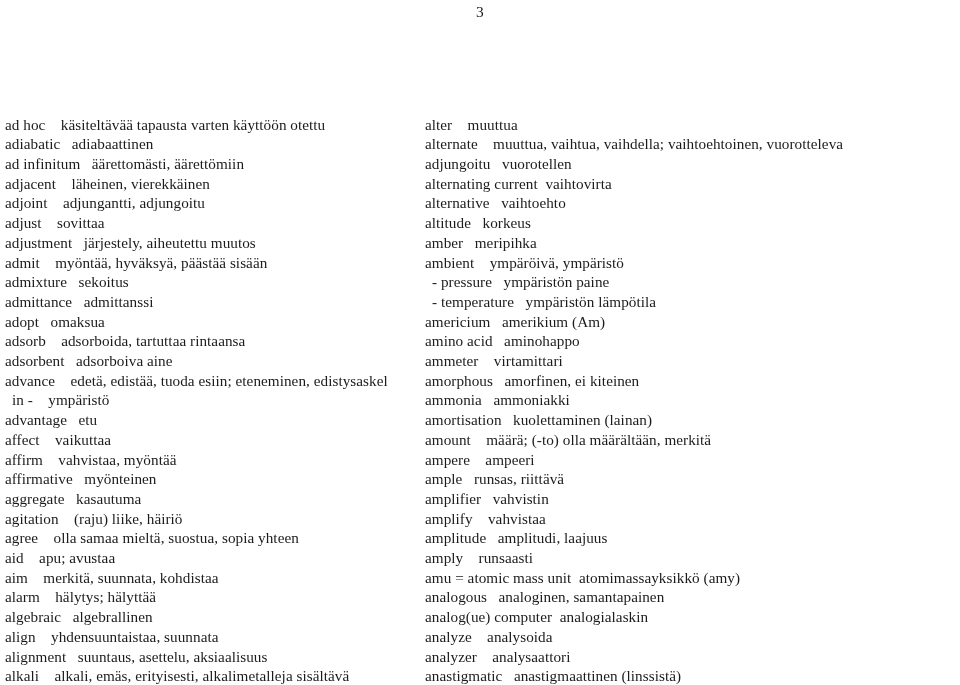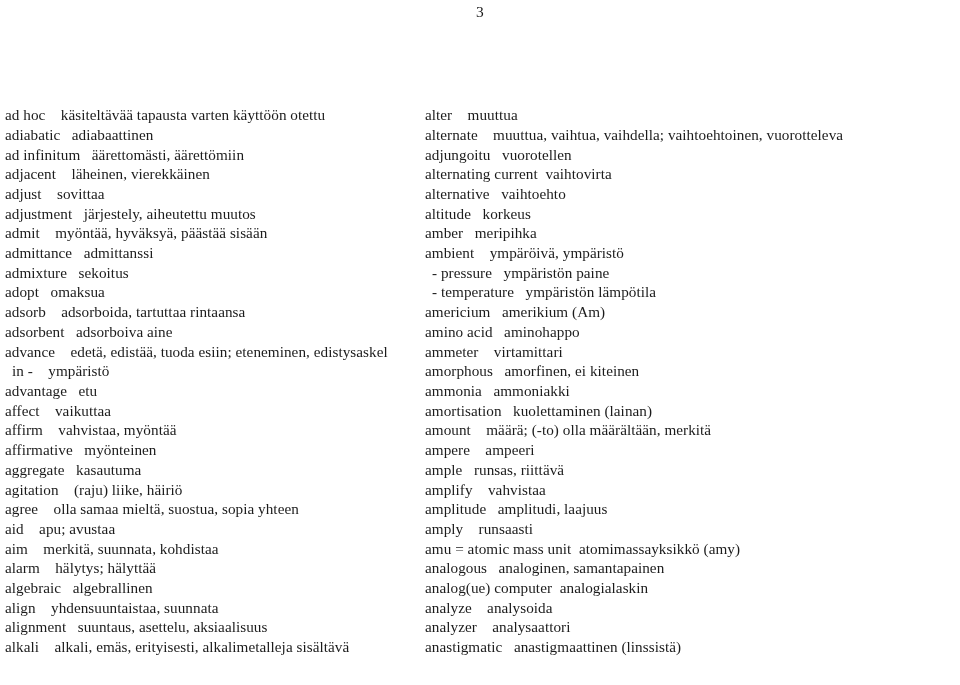--- a/index.html
+++ b/index.html
@@ -32,21 +32,21 @@
     color: #1b1b1b;
   }
   .columns {
     position: absolute;
     top: 76px;
     left: 0;
     width: 824px;
     height: 610px;
     display: flex;
     flex-direction: row;
-    align-items: center;
+    align-items: flex-end;
   }
   .column {
     display: flex;
     flex-direction: column;
   }
   .column-left {
     width: 548px;
     padding-left: 5px;
     box-sizing: border-box;
   }
@@ -72,25 +72,26 @@
 <div id="page">
 
   <div id="page-number">3</div>
 
   <div class="columns">
     <div class="column column-left">
         <div class="entry">ad hoc    käsiteltävää tapausta varten käyttöön otettu</div>
         <div class="entry">adiabatic   adiabaattinen</div>
         <div class="entry">ad infinitum   äärettomästi, äärettömiin</div>
         <div class="entry">adjacent    läheinen, vierekkäinen</div>
+        <div class="entry">adjoint    adjungantti, adjungoitu</div>
         <div class="entry">adjust    sovittaa</div>
         <div class="entry">adjustment   järjestely, aiheutettu muutos</div>
         <div class="entry">admit    myöntää, hyväksyä, päästää sisään</div>
+        <div class="entry">admixture   sekoitus</div>
         <div class="entry">admittance   admittanssi</div>
-        <div class="entry">admixture   sekoitus</div>
         <div class="entry">adopt   omaksua</div>
         <div class="entry">adsorb    adsorboida, tartuttaa rintaansa</div>
         <div class="entry">adsorbent   adsorboiva aine</div>
         <div class="entry">advance    edetä, edistää, tuoda esiin; eteneminen, edistysaskel</div>
         <div class="entry sub">in -    ympäristö</div>
         <div class="entry">advantage   etu</div>
         <div class="entry">affect    vaikuttaa</div>
         <div class="entry">affirm    vahvistaa, myöntää</div>
         <div class="entry">affirmative   myönteinen</div>
         <div class="entry">aggregate   kasautuma</div>
@@ -117,20 +118,21 @@
         <div class="entry sub">- temperature   ympäristön lämpötila</div>
         <div class="entry">americium   amerikium (Am)</div>
         <div class="entry">amino acid   aminohappo</div>
         <div class="entry">ammeter    virtamittari</div>
         <div class="entry">amorphous   amorfinen, ei kiteinen</div>
         <div class="entry">ammonia   ammoniakki</div>
         <div class="entry">amortisation   kuolettaminen (lainan)</div>
         <div class="entry">amount    määrä; (-to) olla määrältään, merkitä</div>
         <div class="entry">ampere    ampeeri</div>
         <div class="entry">ample   runsas, riittävä</div>
+        <div class="entry">amplifier   vahvistin</div>
         <div class="entry">amplify    vahvistaa</div>
         <div class="entry">amplitude   amplitudi, laajuus</div>
         <div class="entry">amply    runsaasti</div>
         <div class="entry">amu = atomic mass unit  atomimassayksikkö (amy)</div>
         <div class="entry">analogous   analoginen, samantapainen</div>
         <div class="entry">analog(ue) computer  analogialaskin</div>
         <div class="entry">analyze    analysoida</div>
         <div class="entry">analyzer    analysaattori</div>
         <div class="entry">anastigmatic   anastigmaattinen (linssistä)</div>
       </div>

